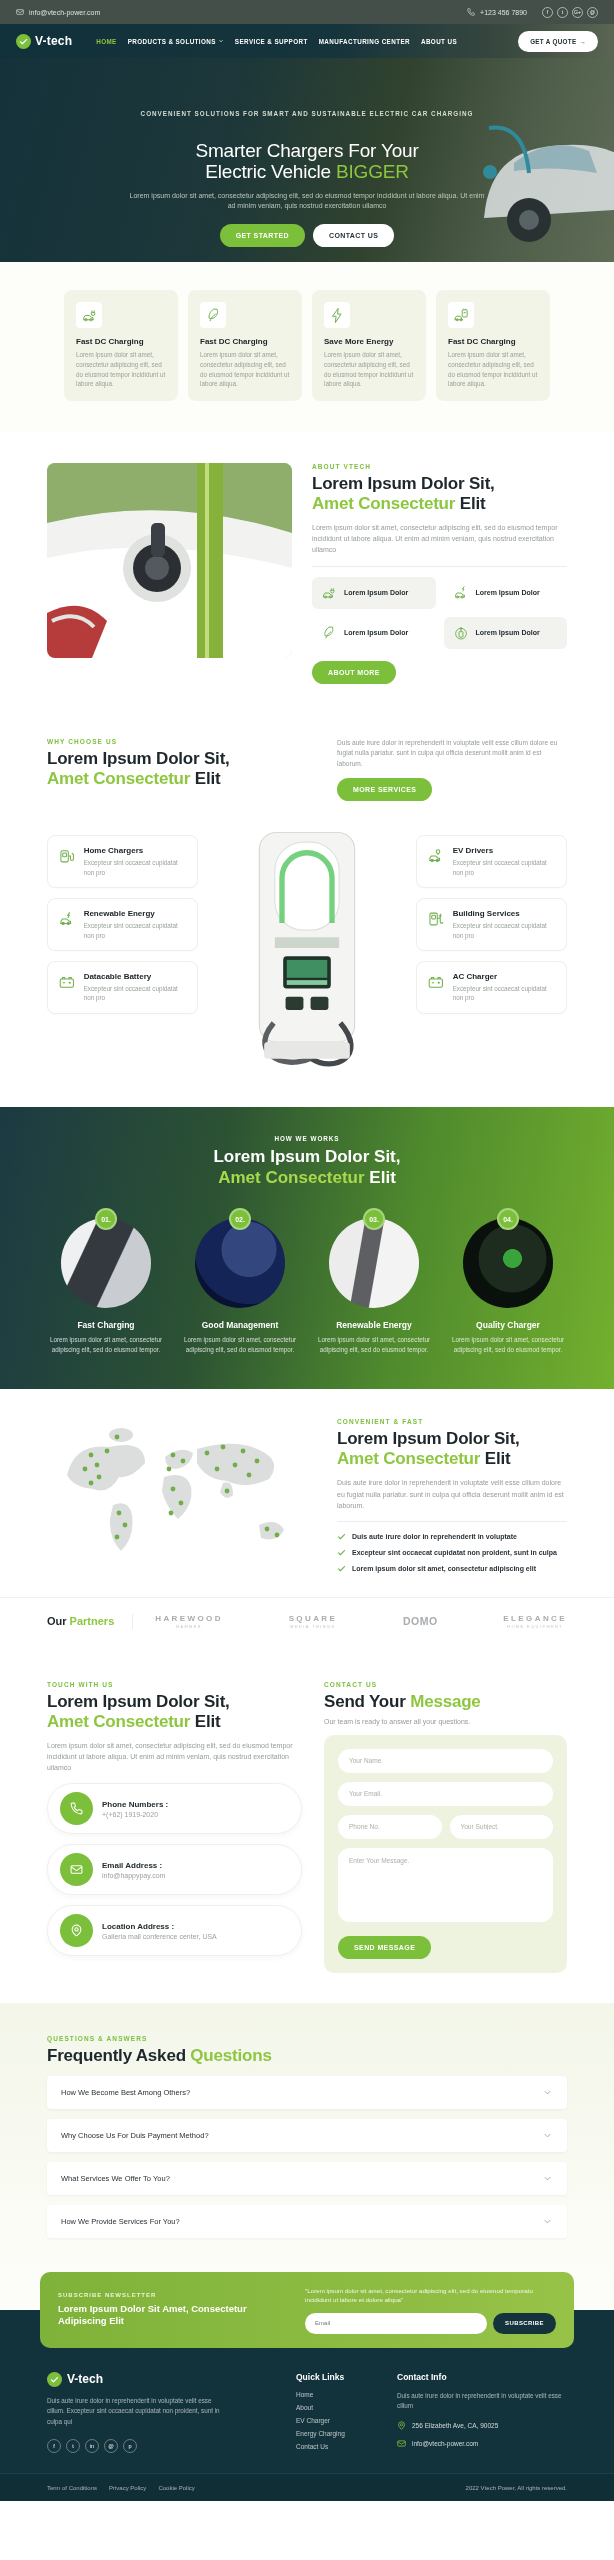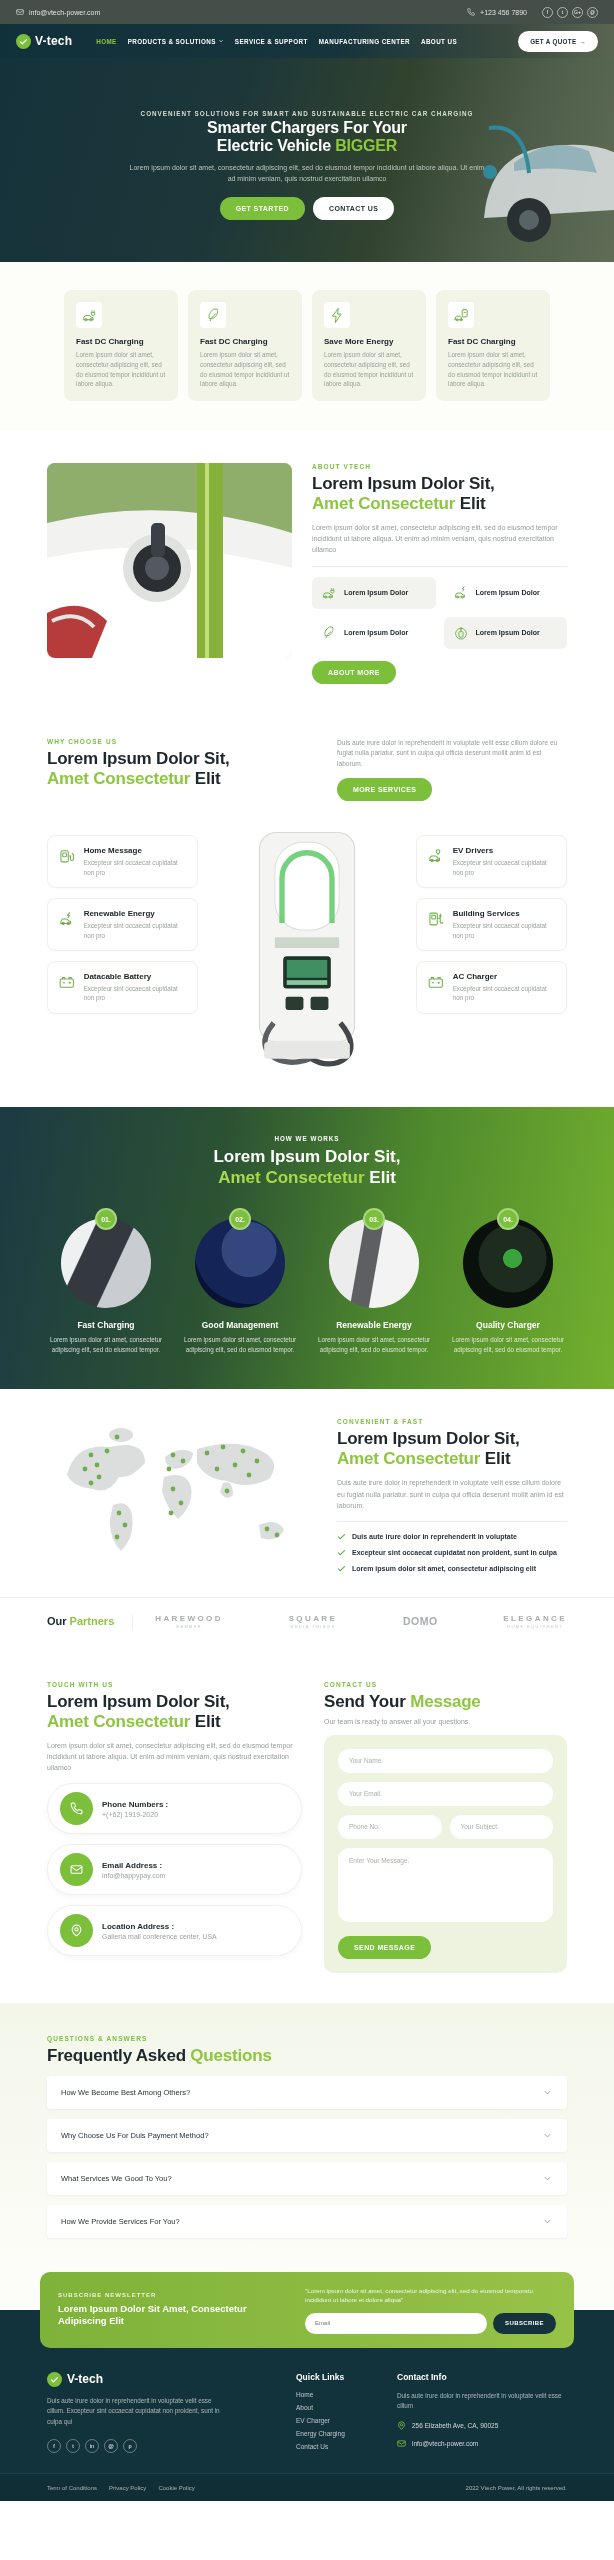--- a/index.html
+++ b/index.html
@@ -21,21 +21,21 @@
   .menu{display:flex;align-items:center;gap:11px;flex:1}
   .mi{font-size:6.3px;font-weight:700;letter-spacing:.4px;color:#fff;display:flex;align-items:center;gap:2px;cursor:pointer}
   .mi.active{color:#8dc63f}
   .cta{background:#fff;color:#1c2a2e;font-size:6.3px;font-weight:700;border:none;border-radius:14px;padding:7px 12px;letter-spacing:.3px;cursor:pointer;display:flex;align-items:center;gap:3px}
 
   
   .hero{height:204px;background:linear-gradient(105deg,#15323b 0%,#1d3739 38%,#31432f 62%,#4e5d49 82%,#5f6d57 100%);position:relative;overflow:hidden;text-align:center;color:#fff}
   .hero-art{position:absolute;right:-30px;top:10px;opacity:.85}
   .hero-in{position:relative;padding-top:52px}
   .hero .eyebrow-l{font-size:6.3px;font-weight:700;letter-spacing:1px;color:#d6ddd2}
-  .hero h1{font-size:16px;line-height:1.12;font-weight:700;margin-top:2px;letter-spacing:-.2px}
+  .hero h1{font-size:19px;line-height:1.12;font-weight:400;margin-top:23px;letter-spacing:-.2px}
   .hero .big{color:#8dc63f}
   .hero .sub{font-size:7px;line-height:1.55;color:#bcc6bd;width:360px;margin:8px auto 0}
   .hero-btns{display:flex;gap:8px;justify-content:center;margin-top:12px}
   .btn{border:none;border-radius:16px;font-size:7px;font-weight:700;letter-spacing:.4px;padding:8px 16px;cursor:pointer}
   .btn.green{background:#7bbf3b;color:#fff}
   .btn.white{background:#fff;color:#25313a}
 
   
   .eyebrow{font-size:6.5px;font-weight:700;letter-spacing:1.1px;color:#7bbf3b}
   .h2{font-size:17px;font-weight:800;line-height:1.18;color:#1e272c;letter-spacing:-.2px;margin-top:4px}
@@ -358,21 +358,21 @@
   </div>
   <div class="why-body">
     <div class="svc-col">
       <div class="scard">
         <svg width="20" height="20" viewBox="0 0 24 24" fill="none" stroke="#6fae4a" stroke-width="1.4">
             <rect x="4" y="5" width="10" height="15" rx="2"></rect>
             <rect x="6.5" y="8" width="5" height="5" rx="1"></rect>
             <path d="M14 12h3v4a2 2 0 0 0 4 0v-6l-2-2"></path>
           </svg>
         <div>
-            <h4>Home Message</h4>
+            <h4>Home Chargers</h4>
             <p>Excepteur sint occaecat cupidatat non pro</p>
           </div>
       </div>
       <div class="scard">
         <svg width="20" height="20" viewBox="0 0 24 24" fill="none" stroke="#6fae4a" stroke-width="1.4" stroke-linejoin="round">
             <path d="M3 18h15M4 18v-3l2-3h6l3 3h2v3"></path>
             <circle cx="7" cy="18" r="1.6"></circle>
             <circle cx="14" cy="18" r="1.6"></circle>
             <path d="M16 3l-3 4h2.5l-2 3.5"></path>
           </svg>
@@ -647,21 +647,21 @@
         <path d="M6 9l6 6 6-6"></path>
       </svg>
   </div>
   <div class="faq-item">
     <span class="q">Why Choose Us For Duis Payment Method?</span>
     <svg width="11" height="11" viewBox="0 0 24 24" fill="none" stroke="#9aa1a6" stroke-width="2">
         <path d="M6 9l6 6 6-6"></path>
       </svg>
   </div>
   <div class="faq-item">
-    <span class="q">What Services We Good To You?</span>
+    <span class="q">What Services We Offer To You?</span>
     <svg width="11" height="11" viewBox="0 0 24 24" fill="none" stroke="#9aa1a6" stroke-width="2">
         <path d="M6 9l6 6 6-6"></path>
       </svg>
   </div>
   <div class="faq-item">
     <span class="q">How We Provide Services For You?</span>
     <svg width="11" height="11" viewBox="0 0 24 24" fill="none" stroke="#9aa1a6" stroke-width="2">
         <path d="M6 9l6 6 6-6"></path>
       </svg>
   </div>

